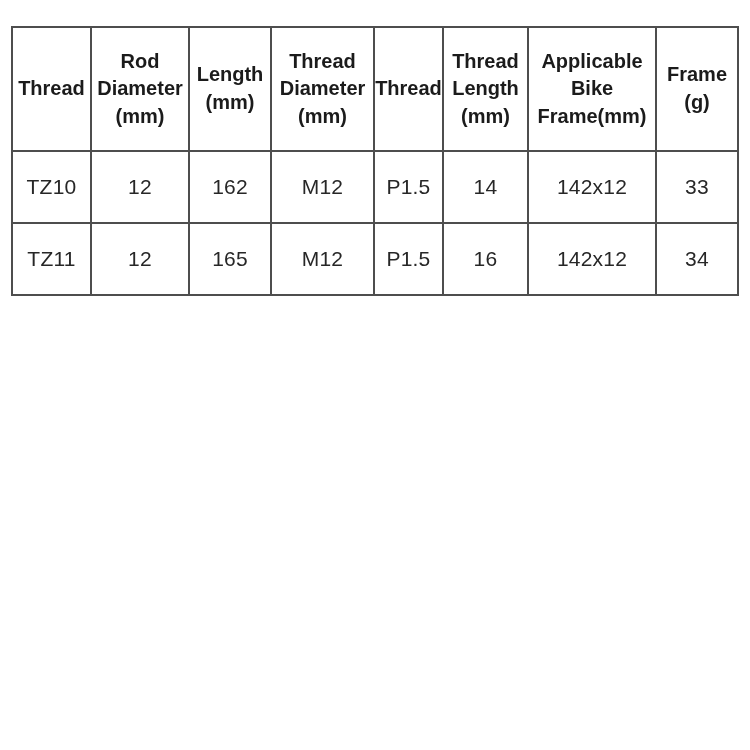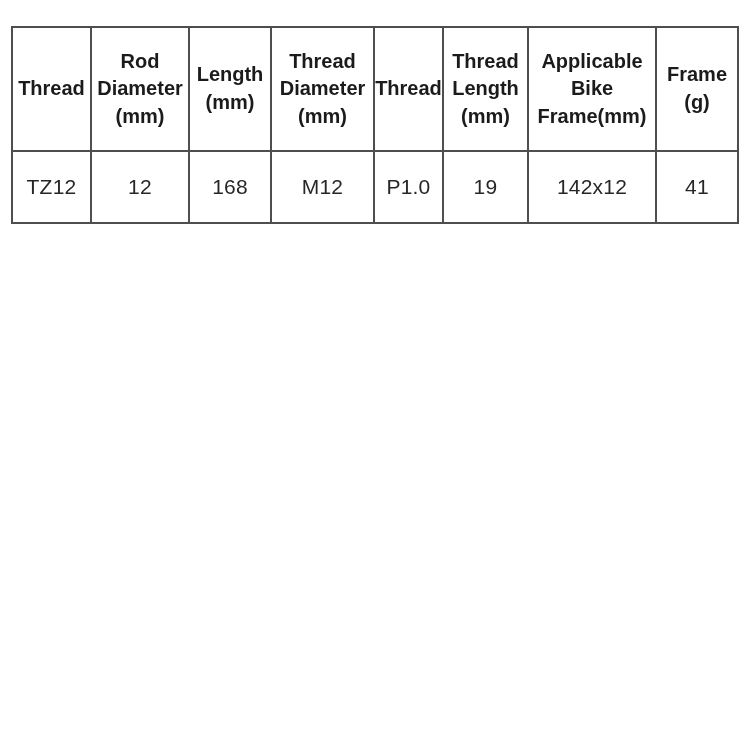--- a/index.html
+++ b/index.html
@@ -89,24 +89,34 @@
 (mm)</th>
         <th>Applicable
 Bike
 Frame(mm)</th>
         <th>Frame
 (g)</th>
       </tr>
     </thead>
     <tbody>
       <tr>
-        <td>TZ12</td>
+        <td>TZ10</td>
         <td>12</td>
-        <td>168</td>
+        <td>162</td>
         <td>M12</td>
-        <td>P1.0</td>
-        <td>19</td>
+        <td>P1.5</td>
+        <td>14</td>
         <td>142x12</td>
-        <td>41</td>
+        <td>33</td>
+      </tr>
+      <tr>
+        <td>TZ11</td>
+        <td>12</td>
+        <td>165</td>
+        <td>M12</td>
+        <td>P1.5</td>
+        <td>16</td>
+        <td>142x12</td>
+        <td>34</td>
       </tr>
     </tbody>
   </table>
 </div>
 
 </body></html>

